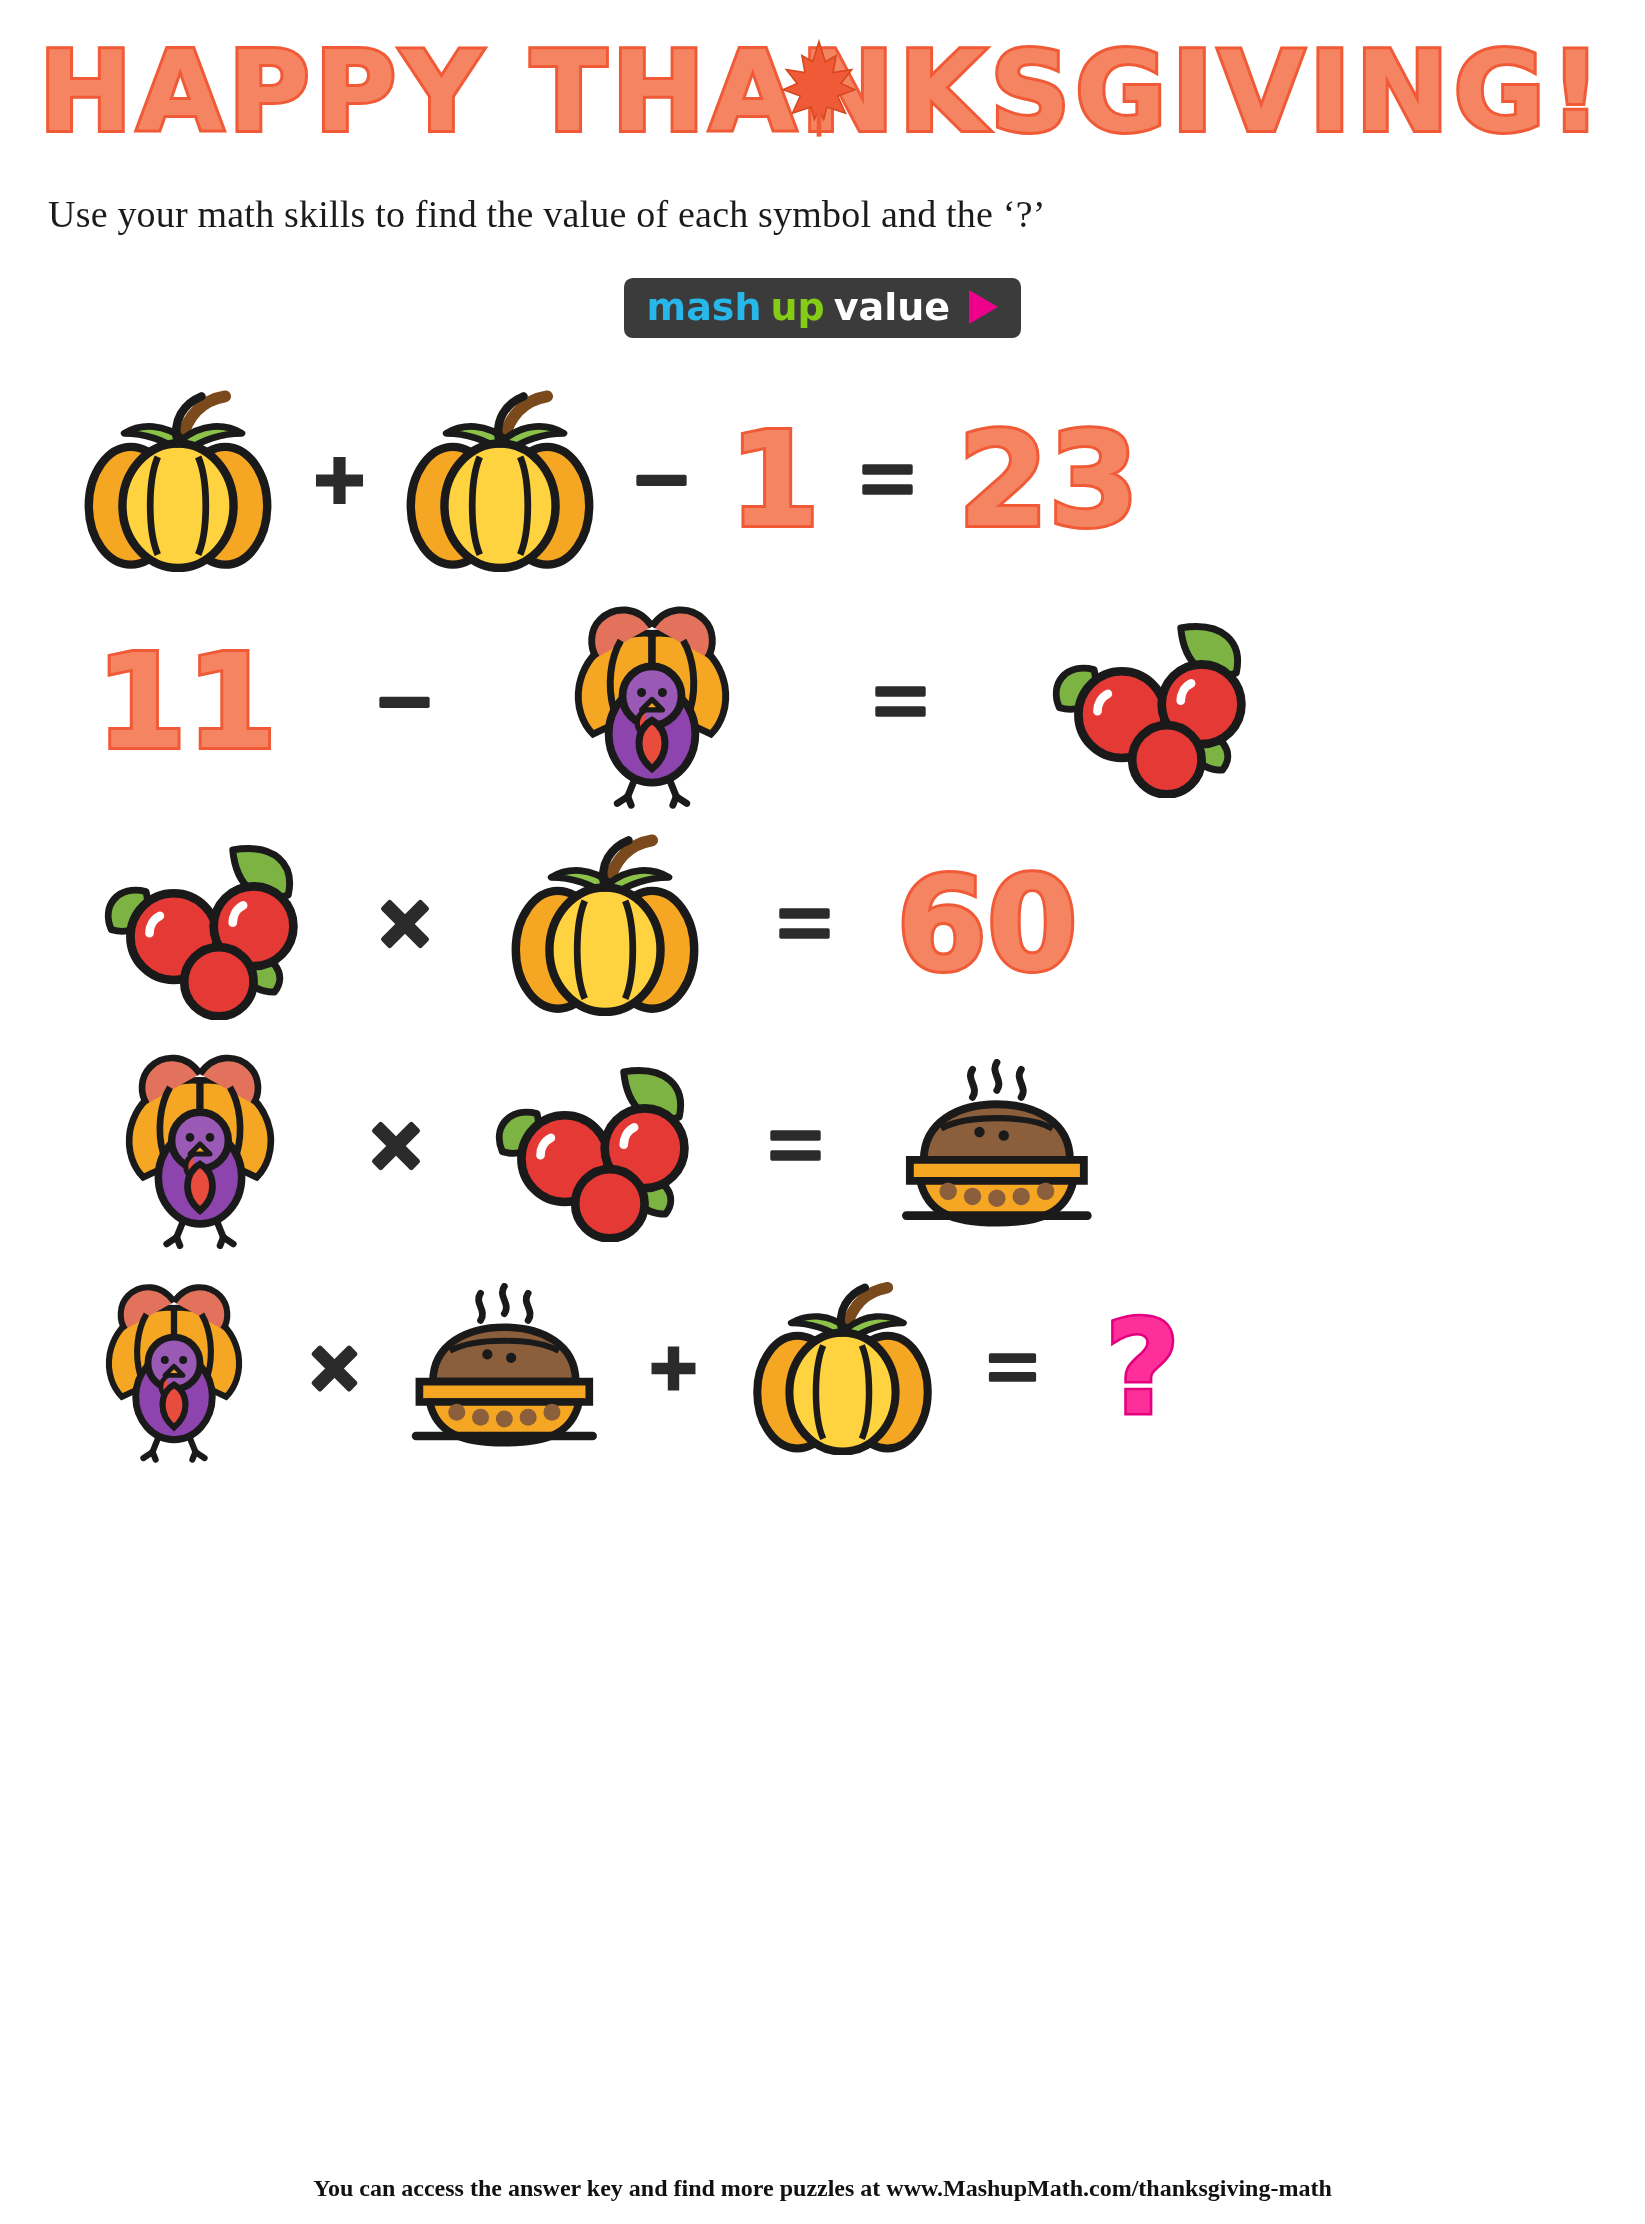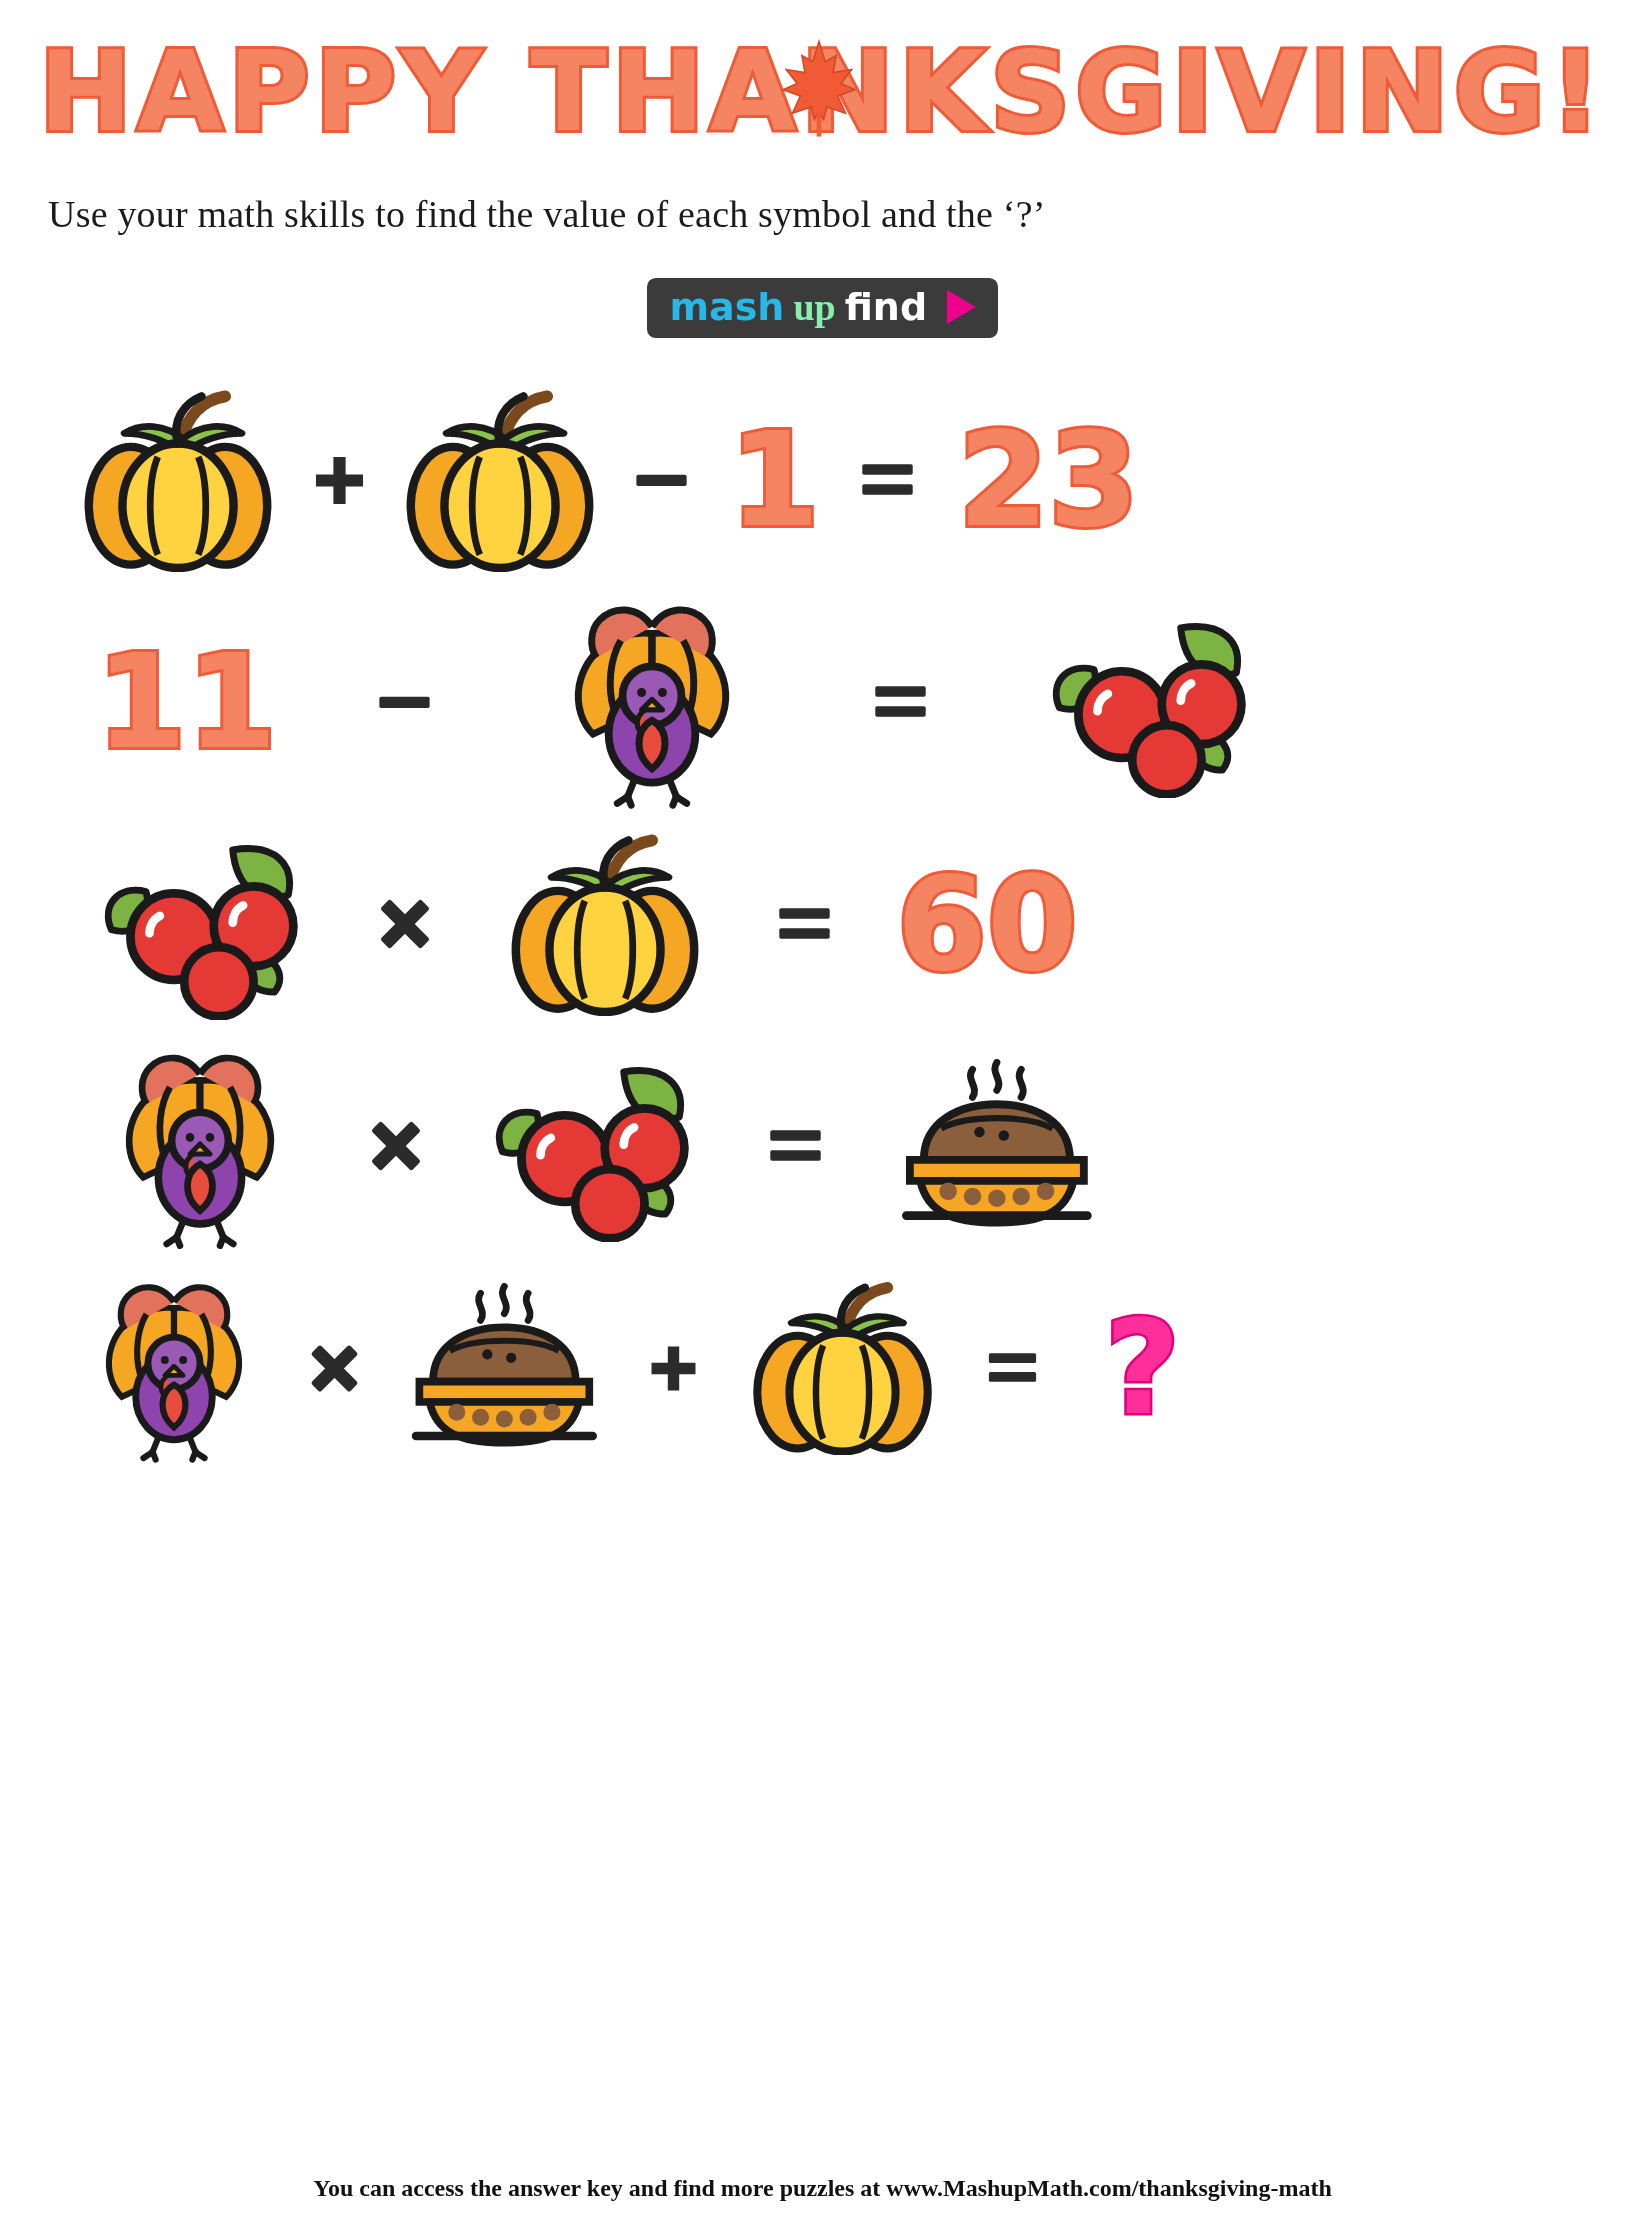--- a/index.html
+++ b/index.html
@@ -72,21 +72,21 @@
     padding: 10.4px 22.6px 12px 22.6px;
     display: flex;
     align-items: center;
     gap: 9px;
     font-family: "DejaVu Sans", sans-serif;
     font-weight: bold;
     font-size: 38px;
     line-height: 1;
   }
   .logo .mash { color: #27b7e8; }
-  .logo .up   { color: #86efac; font-family: Liberation Serif, serif; }
+  .logo .up   { color: #84cc16; }
   .logo .math { color: #ffffff; }
   .logo .play {
     width: 0; height: 0;
     border-left: 29.5px solid #ec008c;
     border-top: 17.4px solid transparent;
     border-bottom: 17.4px solid transparent;
     margin-left: 10.4px;
   }
 
   
@@ -158,21 +158,21 @@
       </svg>
     </span>
   </div>
 
   <p class="subtitle">Use your math skills to find the value of each symbol and the ‘?’</p>
 
   <div class="logo-wrap">
     <div class="logo">
       <span class="mash">mash</span>
         <span class="up">up</span>
-        <span class="math">find</span>
+        <span class="math">value</span>
       <span class="play"></span>
     </div>
   </div>
 
   <div class="rows">
 
     <div class="eq-row" style="padding-left:17.4px;">
       <div class="eq-cell" style="width:226px;">
         <svg class="icon" width="202" height="183" viewBox="0 0 120 108">
           <path d="M62 30 C66 14 76 6 88 4" fill="none" stroke="#7a4a1c" stroke-width="7" stroke-linecap="round"></path>

